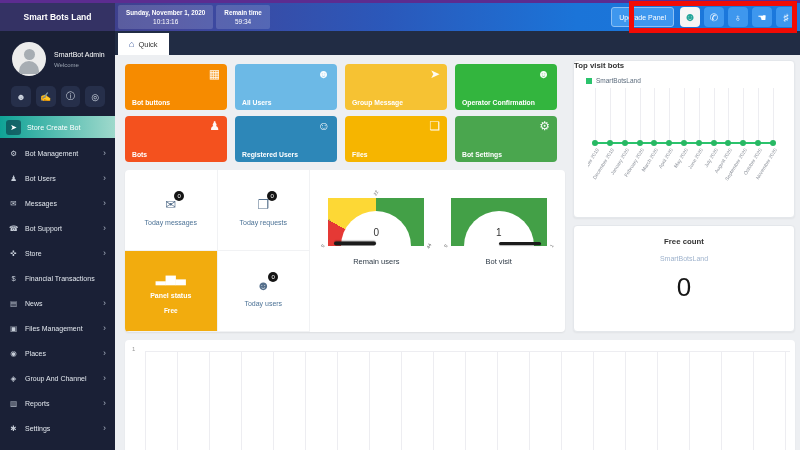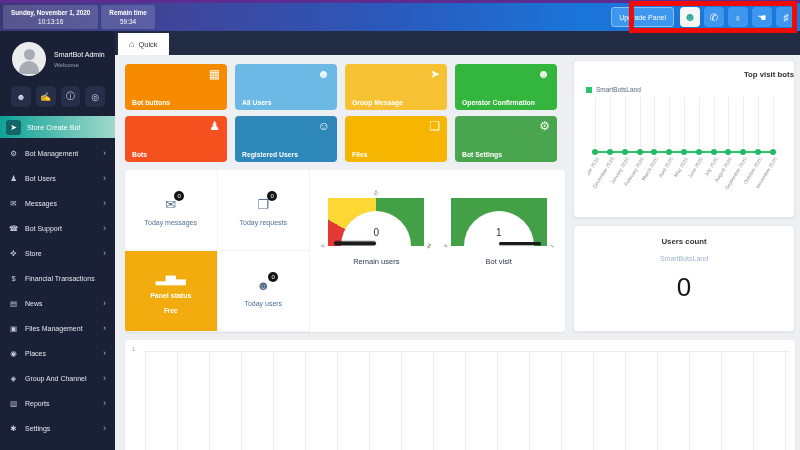--- a/index.html
+++ b/index.html
@@ -79,21 +79,21 @@
   .gval{position:absolute;left:0;right:0;bottom:8px;font-size:10px;color:#333;}
   .needle{position:absolute;left:50%;bottom:1px;width:42px;height:3.5px;background:#1b1b1b;
           border-radius:2px;transform-origin:0 50%;box-shadow:0 1px 1px rgba(0,0,0,.3);}
   .gtick{position:absolute;font-size:4.5px;color:#555;transform:translate(-50%,-50%) rotate(-58deg);
          white-space:nowrap;}
   .glabel{margin-top:11px;font-size:7.5px;color:#2f3b47;}
   
   .card{background:#fff;border:1px solid #e4e7eb;border-radius:4px;box-shadow:0 1px 2px rgba(0,0,0,.05);
         box-sizing:border-box;}
   .tvcard{position:absolute;left:458px;top:5px;width:222px;height:158px;}
-  .tvtitle{text-align:right;font-size:7.8px;font-weight:bold;color:#333;margin-top:9px;}
+  .tvtitle{text-align:left;font-size:7.8px;font-weight:bold;color:#333;}
   .legend{display:flex;align-items:center;gap:4px;margin:7px 0 0 12px;}
   .lsq{width:6px;height:6px;background:#2bc36c;flex:none;}
   .ltext{font-size:6.5px;color:#5b6b7c;}
   .tvplot{position:relative;margin:4px 14px 0 14px;height:98px;overflow:hidden;}
   .vgl{position:absolute;top:0;width:1px;height:56px;background:#ededf1;}
   .dline{position:absolute;top:53.5px;height:2px;background:#2bc36c;}
   .dot{position:absolute;top:54.5px;width:6px;height:6px;border-radius:50%;background:#27b863;
        transform:translate(-50%,-50%);}
   .lwrap{position:absolute;top:59px;width:0;height:0;}
   .ltxt{position:absolute;left:0;top:0;font-size:5px;color:#8b9099;white-space:nowrap;display:block;
@@ -109,20 +109,21 @@
   .bplot{position:absolute;left:20px;right:5px;top:11px;bottom:0;border-top:1px solid #ededf1;
          background:repeating-linear-gradient(90deg,#ededf1 0 1px,transparent 1px 32px);}
 </style>
 </head>
 <body>
 
 <div class="screen">
   <div class="topstrip"></div>
 
   <div class="header">
+    <div class="brand">Smart Bots Land</div>
     <div class="hbox">
       <div class="l1">Sunday, November 1, 2020</div>
       <div class="l2">10:13:16</div>
     </div>
     <div class="hbox">
       <div class="l1">Remain time</div>
       <div class="l2">59:34</div>
     </div>
     <div class="hspacer"></div>
     <div class="upgrade">Upgrade Panel</div>
@@ -380,21 +381,21 @@
           </div>
           <div class="vgl" style="left: 96.1538%;"></div>
           <div class="dot" style="left: 96.1538%;"></div>
           <div class="lwrap" style="left: 96.1538%;">
             <span class="ltxt">November 2020</span>
           </div>
         </div>
     </div>
 
     <div class="card uccard">
-      <div class="uctitle">Users count</div>
+      <div class="uctitle">Free count</div>
       <div class="ucseries">SmartBotsLand</div>
       <div class="uczero">0</div>
     </div>
 
     <div class="bottomcard">
       <div class="bytick">1</div>
       <div class="bplot"></div>
     </div>
   </div>
 

